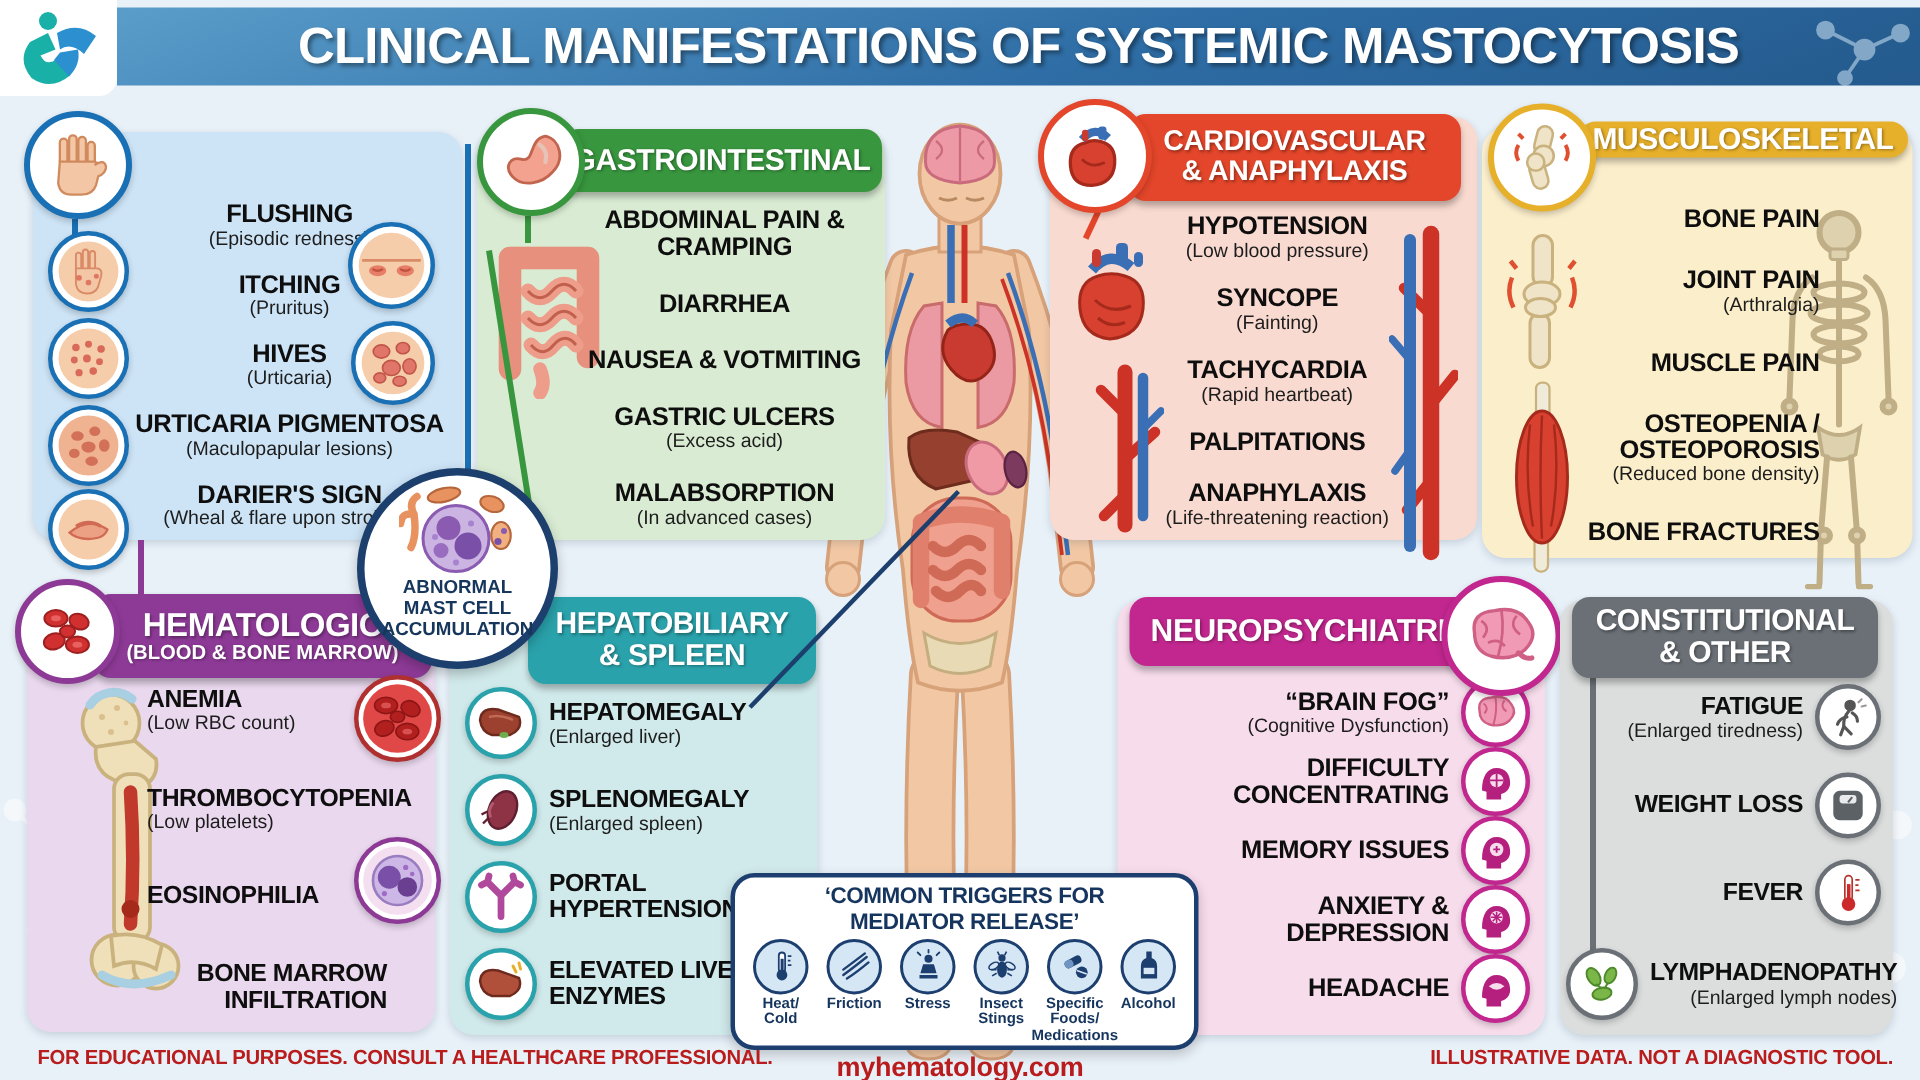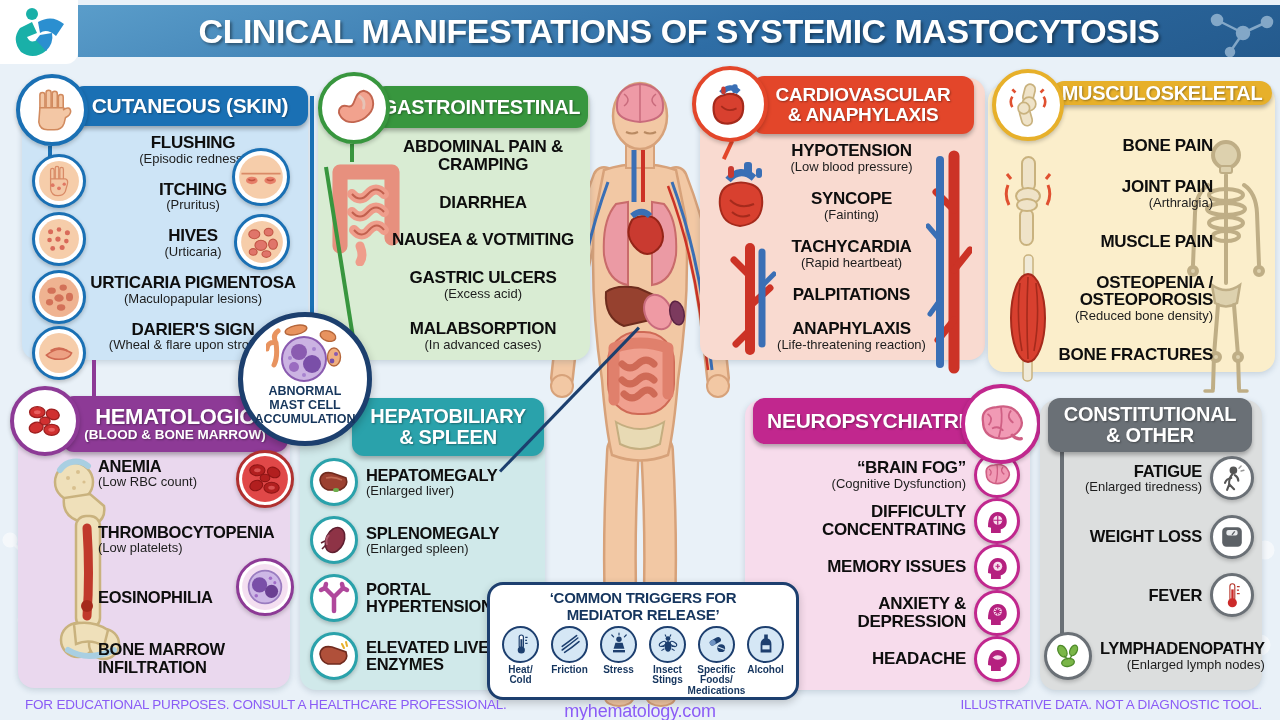--- a/index.html
+++ b/index.html
@@ -41,21 +41,21 @@
     border:3px solid #1d3f6f;border-radius:16px;z-index:6;box-sizing:border-box;
     box-shadow:0 3px 8px rgba(0,0,0,.2);}
   .ttitle{margin:5px auto 2px;width:260px;text-align:center;font-size:15px;font-weight:bold;
     color:#15355e;line-height:1.12;letter-spacing:-.3px;}
   .trow{display:flex;justify-content:space-around;padding:0 6px;}
   .tcell{width:49px;display:flex;flex-direction:column;align-items:center;}
   .tcirc{width:37px;height:37px;border-radius:50%;background:#d5e7f5;border:2.5px solid #1d3f6f;
     box-sizing:border-box;display:flex;align-items:center;justify-content:center;}
   .tlbl{margin-top:2px;font-size:10px;font-weight:bold;color:#15355e;line-height:1.05;text-align:center;}
   
-  .foot{position:absolute;font-size:13.5px;font-weight:normal;color:#8b5cf6;letter-spacing:-.2px;z-index:6;}
+  .foot{position:absolute;font-size:13.5px;font-weight:bold;color:#b91c1c;letter-spacing:-.2px;z-index:6;}
   .deco{position:absolute;z-index:0;opacity:.55;}
   .conn{position:absolute;z-index:4;}
   .bodyfig{position:absolute;left:520px;top:70px;z-index:0;}
 </style>
 </head>
 <body>
 
 <div class="canvas">
 
   <svg class="deco" style="left:1185px;top:420px;" width="95" height="250" viewBox="0 0 95 250">
@@ -144,23 +144,20 @@
   <div class="header-bar">
     <span>CLINICAL MANIFESTATIONS OF SYSTEMIC MASTOCYTOSIS</span>
   </div>
 
   <div class="conn" style="left:288px;top:96px;width:22px;height:252px;border-right:4px solid #1a70b4;border-bottom:4px solid #1a70b4;border-radius:0 0 18px 0;"></div>
   <div class="conn" style="left:326px;top:165px;width:172px;height:4px;background:#38963e;transform:rotate(81deg);transform-origin:left center;"></div>
   <div class="conn" style="left:92px;top:360px;width:4px;height:38px;background:#8d3a96;"></div>
   <div class="conn" style="left:500px;top:470px;width:200px;height:3px;background:#1c3f6e;transform:rotate(-46deg);transform-origin:left center;z-index:2;"></div>
 
   <section class="panel" style="left:22px;top:88px;width:286px;height:272px;background:#cde4f6;">
-    <div class="pill" style="left:50px;top:-2px;width:236px;height:40px;background:#1a70b4;font-size:21px;">
-      <span>CUTANEOUS (SKIN)</span>
-    </div>
     <div class="circ" style="left:-6px;top:-14px;width:72px;height:72px;border:4px solid #1a70b4;">
       <svg width="44" height="44" viewBox="0 0 40 40">
           <g fill="#f3c7a5" stroke="#d18a5e" stroke-width="1.4">
         <rect x="9" y="4" width="4.6" height="16" rx="2.3"></rect>
             <rect x="14.6" y="2" width="4.6" height="18" rx="2.3"></rect>
             <rect x="20.2" y="3" width="4.6" height="17" rx="2.3"></rect>
             <rect x="25.8" y="6" width="4.4" height="14" rx="2.2"></rect>
         <path d="M9 18 h21 q4 1 3 6 l-2 8 q-2 6 -9 6 h-6 q-7 0 -8 -7 Z"></path>
         <path d="M30 20 q6 -4 7 1 q0 4 -5 6"></path>
           </g>
@@ -526,21 +523,21 @@
           <div class="sub">(Low RBC count)</div>
         </div>
       <div>
           <div class="lbl" style="font-size:16.5px;">THROMBOCYTOPENIA</div>
           <div class="sub">(Low platelets)</div>
         </div>
       <div>
           <div class="lbl" style="font-size:16.5px;">EOSINOPHILIA</div>
         </div>
       <div style="max-width:160px;">
-          <div class="lbl" style="font-size:16.5px;">BONE MARROW INFILTRATION</div>
+          <div class="lbl" style="font-size:16.5px;text-align:right;">BONE MARROW INFILTRATION</div>
         </div>
     </div>
   </section>
 
   <section class="panel" style="left:300px;top:400px;width:245px;height:290px;background:#d0e9ea;">
     <div class="pill" style="left:52px;top:-2px;width:192px;height:58px;background:#2aa2ab;font-size:20px;">
       <span>HEPATOBILIARY</span>
       <span>&amp; SPLEEN</span>
     </div>
     <div class="items" style="left:10px;right:4px;top:58px;bottom:10px;">

